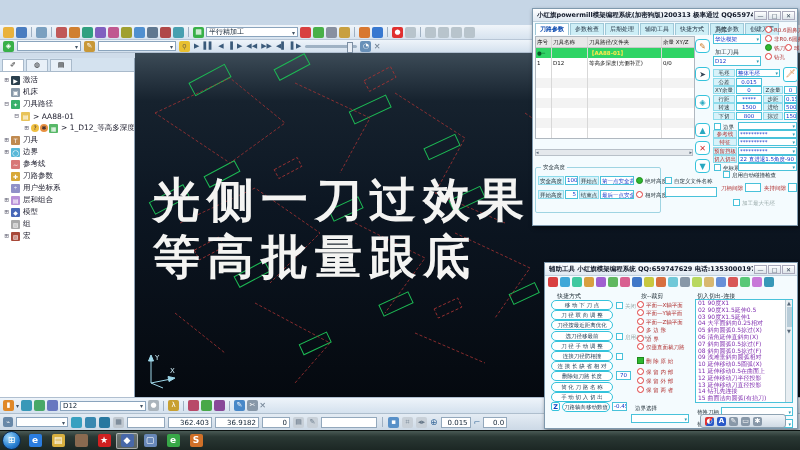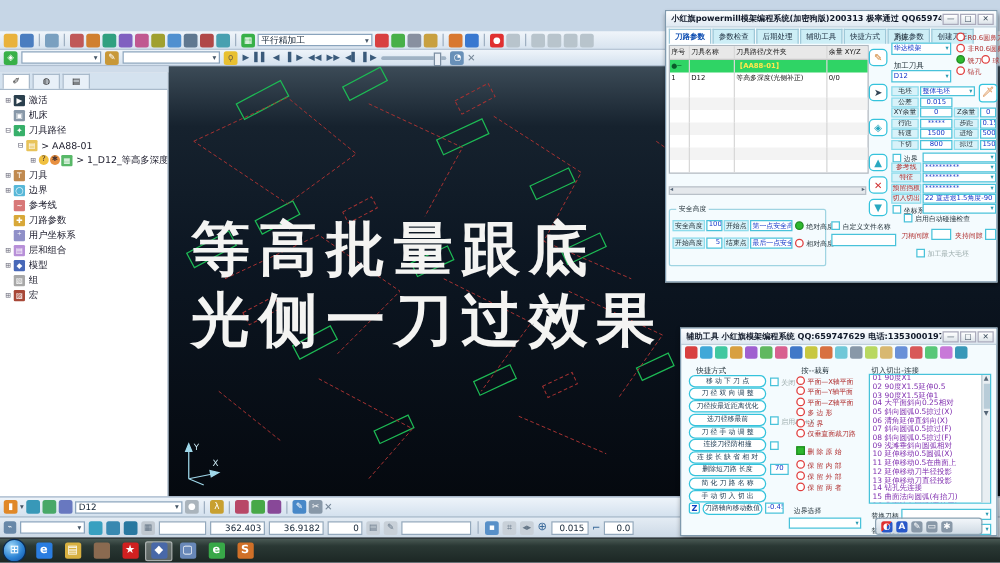--- a/index.html
+++ b/index.html
@@ -326,22 +326,22 @@
         <path d="M280 280 L350 310"></path>
         <rect x="230" y="20" width="30" height="12" transform="rotate(-28 245 26)"></rect>
         <rect x="60" y="190" width="28" height="11" transform="rotate(-28 74 195)"></rect>
         <rect x="300" y="250" width="26" height="10" transform="rotate(-25 313 255)"></rect>
         <rect x="140" y="110" width="26" height="10" transform="rotate(-28 153 115)"></rect>
         <path d="M390 60 L440 95 L410 150"></path>
         <path d="M40 260 L90 300"></path>
       </g>
     </svg>
     <div id="overlay-text">
+      <div>光侧一刀过效果</div>
       <div>等高批量跟底</div>
-      <div>光侧一刀过效果</div>
     </div>
     <svg id="axis" width="34" height="38">
       <g stroke="#9fd8ea" stroke-width="1" fill="#9fd8ea">
         <line x1="8" y1="32" x2="8" y2="8"></line>
           <path d="M8 4 L5.5 10 L10.5 10 Z"></path>
         <line x1="8" y1="32" x2="28" y2="28"></line>
           <path d="M32 27 L25 25.5 L26 30.5 Z"></path>
         <line x1="8" y1="32" x2="20" y2="37"></line>
       </g>
       <text x="12" y="9" fill="#cfeef8" font-size="7">Y</text>

